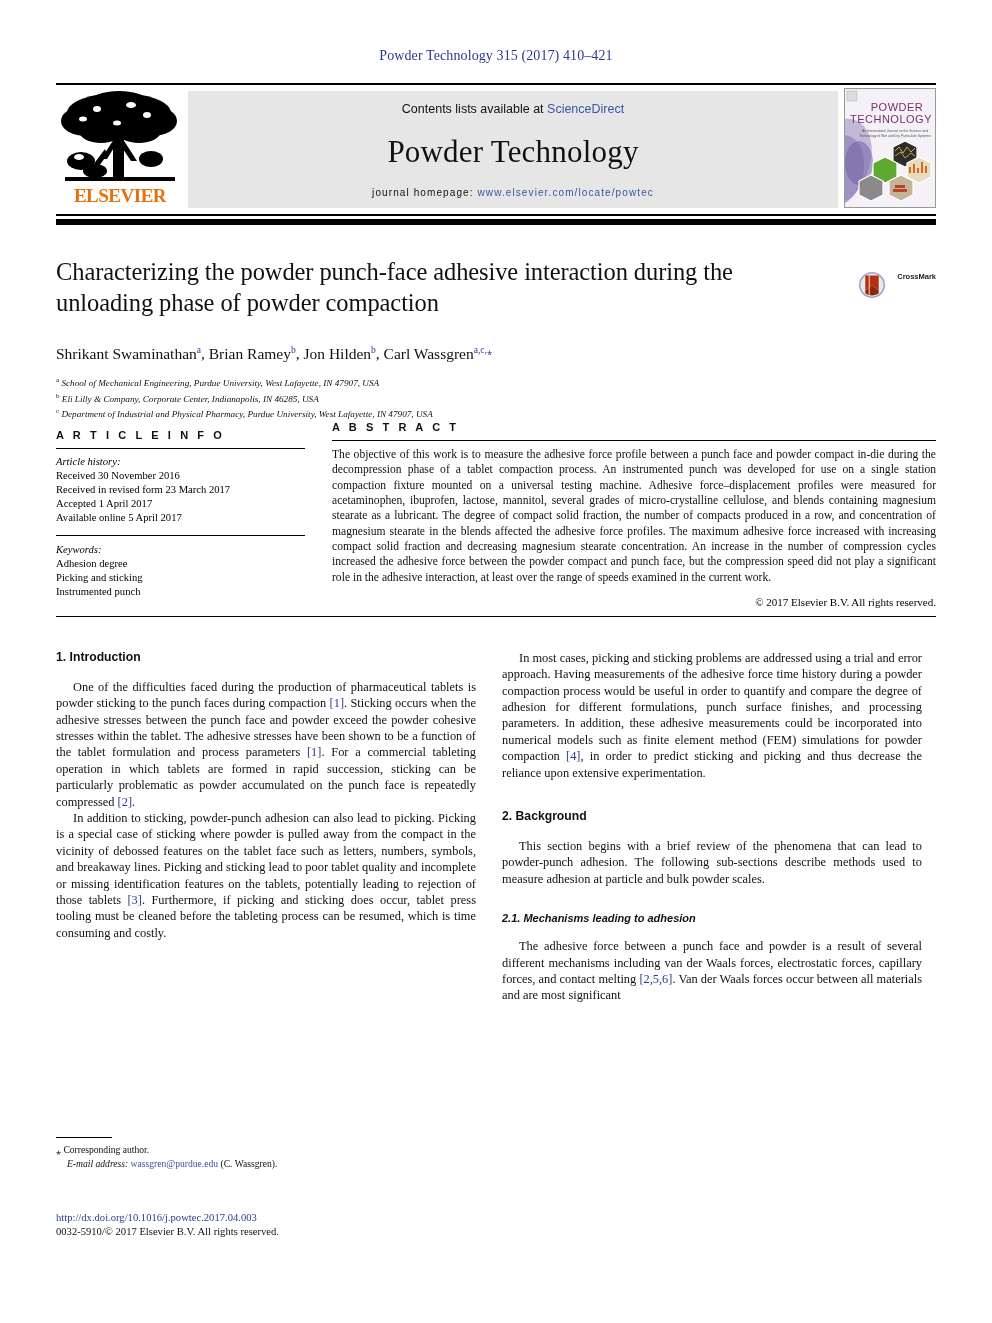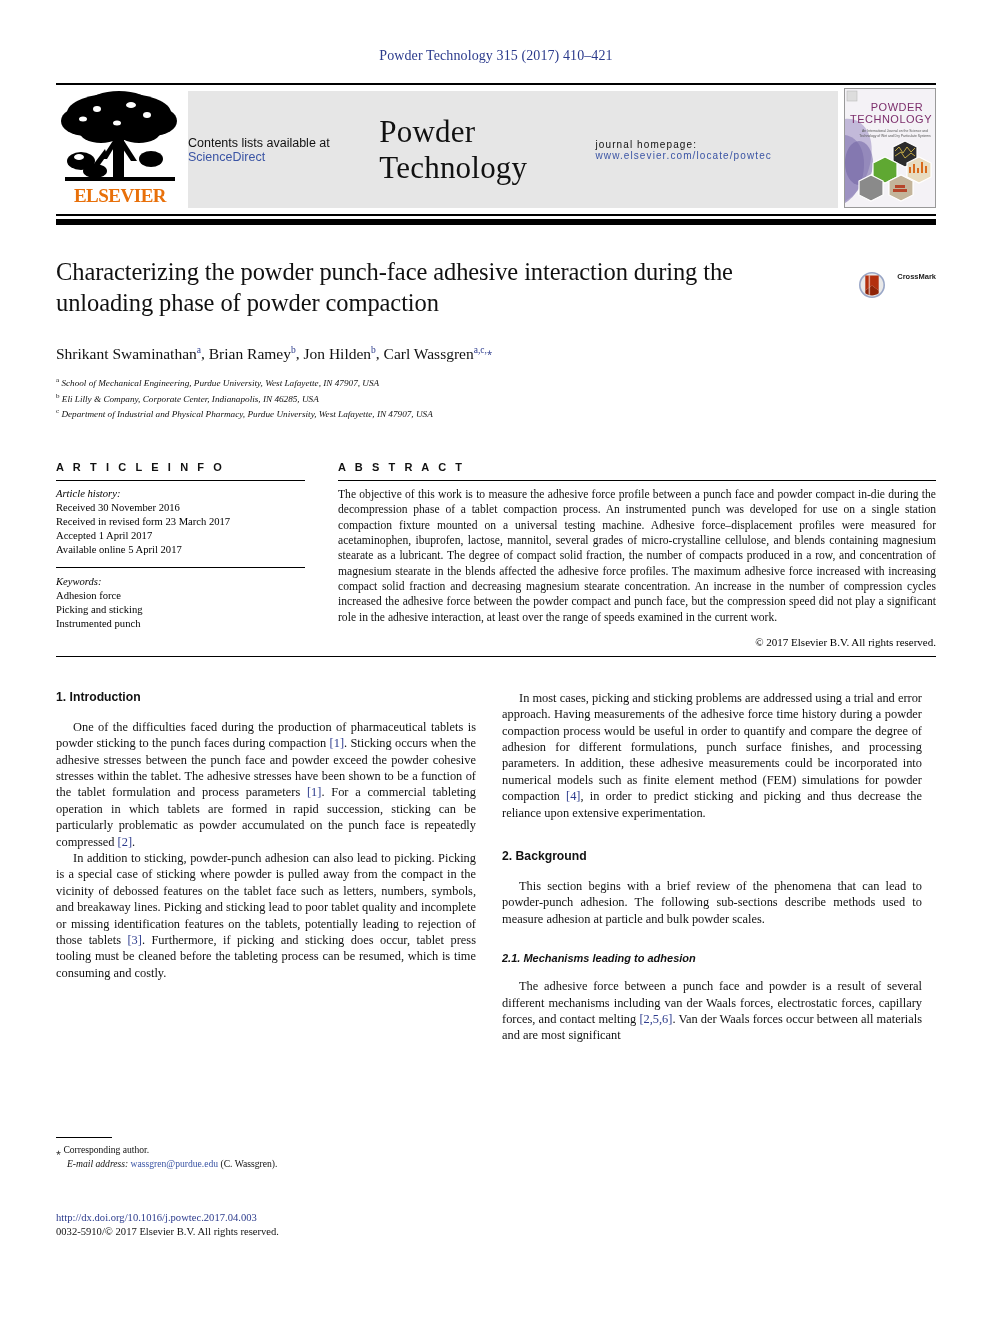--- a/index.html
+++ b/index.html
@@ -67,21 +67,21 @@
     font-family: "Liberation Serif", serif;
     font-weight: bold;
     font-size: 19px;
     letter-spacing: -0.5px;
   }
   .mast-center {
     flex: 1 1 auto;
     background: #e6e6e6;
     margin: 6px 6px 6px 4px;
     display: flex;
-    flex-direction: row;
+    flex-direction: column;
     justify-content: space-between;
     align-items: center;
     padding: 11px 0 10px 0;
     box-sizing: border-box;
   }
   .contents-line {
     font-family: "Liberation Sans", sans-serif;
     font-size: 12.5px;
     color: #111;
   }
@@ -155,23 +155,23 @@
     font-family: "Liberation Serif", serif;
     font-style: italic;
     font-size: 9.2px;
     line-height: 12.6px;
     color: #111;
   }
   .affiliations sup { font-style: normal; font-size: 7px; }
 
   
   .infoabs {
-    margin-top: 40px;
     display: flex;
-    gap: 16px;
+    gap: 10px;
+    align-items: center;
   }
   .col-info { width: 249px; flex: 0 0 249px; }
   .col-abs { flex: 1 1 auto; padding-left: 17px; }
   .sec-head {
     font-family: "Liberation Sans", sans-serif;
     font-size: 11px;
     font-weight: bold;
     letter-spacing: 3.1px;
     color: #111;
   }
@@ -410,21 +410,21 @@
       <div class="col-info">
         <div class="sec-head">A R T I C L E   I N F O</div>
         <hr class="rule">
         <div class="info-label">Article history:</div>
         <div class="info-line">Received 30 November 2016</div>
         <div class="info-line">Received in revised form 23 March 2017</div>
         <div class="info-line">Accepted 1 April 2017</div>
         <div class="info-line">Available online 5 April 2017</div>
         <hr class="rule-thin">
         <div class="info-label">Keywords:</div>
-        <div class="kw-line">Adhesion force</div>
+        <div class="kw-line">Adhesion degree</div>
         <div class="kw-line">Picking and sticking</div>
         <div class="kw-line">Instrumented punch</div>
       </div>
 
       <div class="col-abs">
         <div class="sec-head">A B S T R A C T</div>
         <hr class="rule">
         <p class="abs-text">The objective of this work is to measure the adhesive force profile between a punch face and powder compact in-die during the decompression phase of a tablet compaction process. An instrumented punch was developed for use on a single station compaction fixture mounted on a universal testing machine. Adhesive force–displacement profiles were measured for acetaminophen, ibuprofen, lactose, mannitol, several grades of micro-crystalline cellulose, and blends containing magnesium stearate as a lubricant. The degree of compact solid fraction, the number of compacts produced in a row, and concentration of magnesium stearate in the blends affected the adhesive force profiles. The maximum adhesive force increased with increasing compact solid fraction and decreasing magnesium stearate concentration. An increase in the number of compression cycles increased the adhesive force between the powder compact and punch face, but the compression speed did not play a significant role in the adhesive interaction, at least over the range of speeds examined in the current work.</p>
         <div class="copyright">© 2017 Elsevier B.V. All rights reserved.</div>
       </div>

